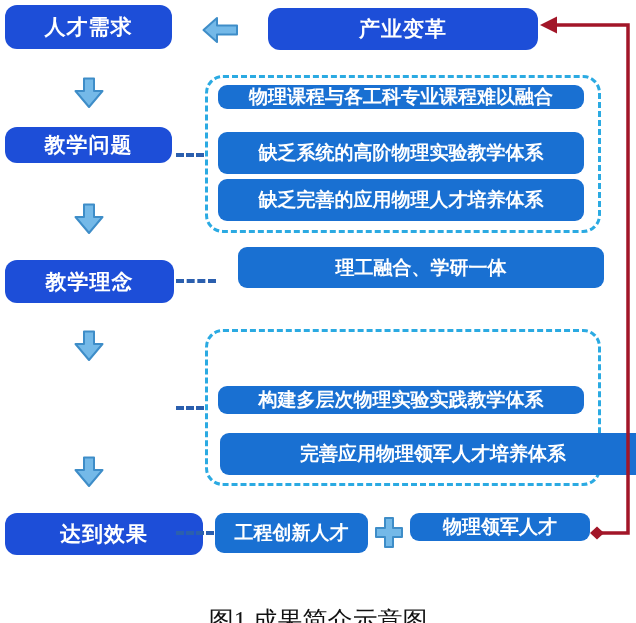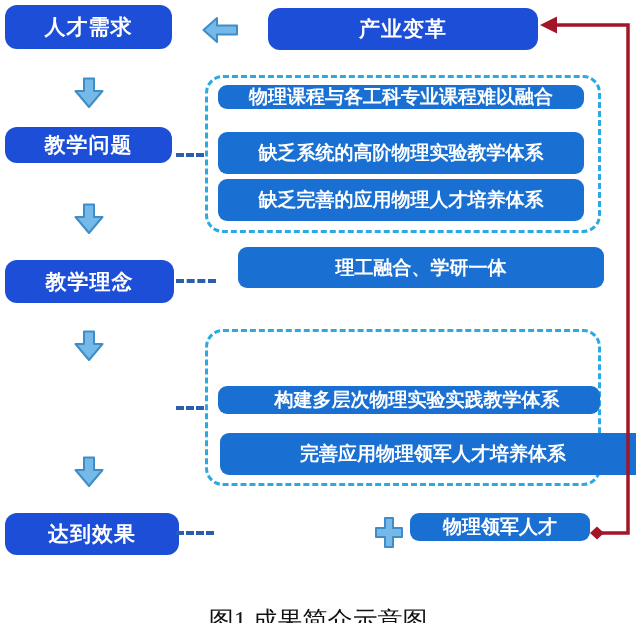--- a/index.html
+++ b/index.html
@@ -59,38 +59,39 @@
 
   <svg class="icon" style="left:74px;top:330px;" width="30" height="32" viewBox="0 0 30 32">
     <path d="M10,1.5 L20,1.5 L20,14 L28.5,14 L15,30 L1.5,14 L10,14 Z" fill="#74b9e8" stroke="#3e8dc8" stroke-width="2" stroke-linejoin="round"></path>
   </svg>
 
 
   <svg class="icon" style="left:74px;top:456px;" width="30" height="32" viewBox="0 0 30 32">
     <path d="M10,1.5 L20,1.5 L20,14 L28.5,14 L15,30 L1.5,14 L10,14 Z" fill="#74b9e8" stroke="#3e8dc8" stroke-width="2" stroke-linejoin="round"></path>
   </svg>
 
-  <div class="rbox" style="left:5px;top:513px;width:174px;height:42px;">达到效果</div>
+  <div class="rbox" style="left:5px;top:513px;width:198px;height:42px;">达到效果</div>
 
   <div class="dash" style="left:176px;top:153px;width:28px;"></div>
   <div class="dash" style="left:176px;top:279px;width:40px;"></div>
   <div class="dash" style="left:176px;top:406px;width:28px;"></div>
   <div class="dash" style="left:176px;top:531px;width:38px;"></div>
 
   <div class="group" style="left:205px;top:75px;width:396px;height:158px;"></div>
   <div class="bbox" style="left:218px;top:85px;width:366px;height:24px;">物理课程与各工科专业课程难以融合</div>
   <div class="bbox" style="left:218px;top:132px;width:366px;height:42px;">缺乏系统的高阶物理实验教学体系</div>
   <div class="bbox" style="left:218px;top:179px;width:366px;height:42px;">缺乏完善的应用物理人才培养体系</div>
 
   <div class="bbox" style="left:218px;top:247px;width:366px;height:41px;margin-left:20px;">理工融合、学研一体</div>
 
   <div class="group" style="left:205px;top:329px;width:396px;height:157px;"></div>
-  <div class="bbox" style="left:218px;top:386px;width:366px;height:28px;padding-left:16px;">构建多层次物理实验实践教学体系</div>
+  <div class="bbox" style="left:218px;top:386px;width:366px;height:28px;">构建多层次物理实验实践教学体系</div>
   <div class="bbox" style="left:220px;top:433px;width:426px;height:42px;">完善应用物理领军人才培养体系</div>
 
+  <div class="bbox" style="left:215px;top:513px;width:153px;height:40px;">工程创新人才</div>
 
   <svg class="icon" style="left:374px;top:516px;" width="30" height="33" viewBox="0 0 30 33">
     <path d="M11,2 L19,2 L19,12 L28,12 L28,21 L19,21 L19,31 L11,31 L11,21 L2,21 L2,12 L11,12 Z" fill="#74b9e8" stroke="#3e8dc8" stroke-width="2" stroke-linejoin="round"></path>
   </svg>
 
   <div class="bbox" style="left:410px;top:513px;width:180px;height:28px;">物理领军人才</div>
 
   <svg class="overlay" viewBox="0 0 636 623">
     <path d="M596,533 L628,533 L628,25 L554,25" fill="none" stroke="#a21628" stroke-width="3.5"></path>
     <polygon points="540,25 557,16.5 557,33.5" fill="#a21628"></polygon>

